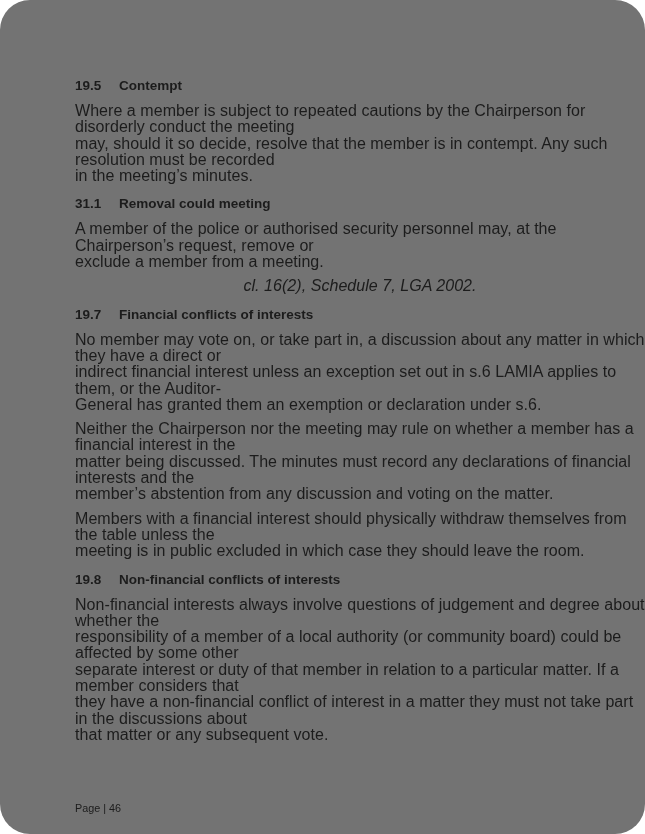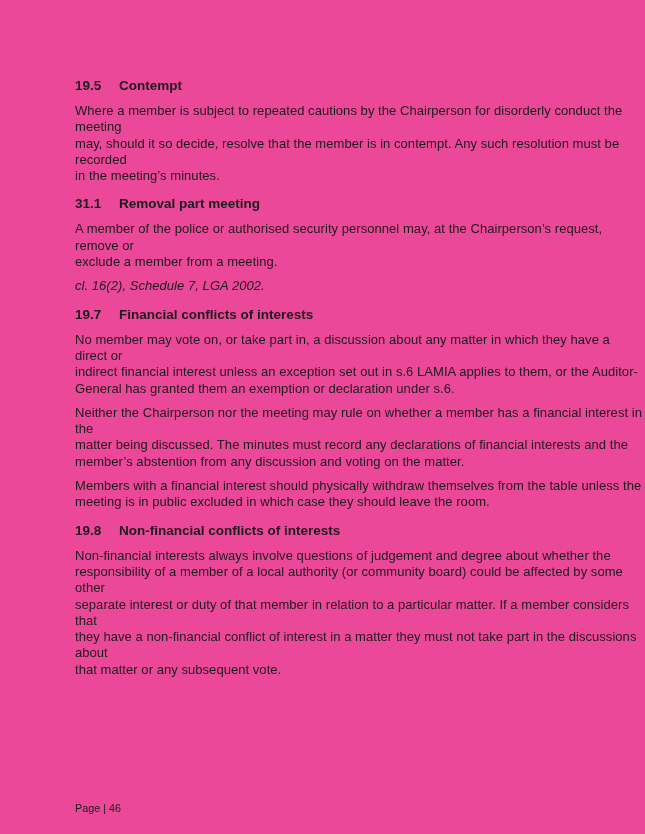--- a/index.html
+++ b/index.html
@@ -4,24 +4,25 @@
 <style>
   html, body {
     margin: 0;
     padding: 0;
     background: #ffffff;
   }
   .page {
     position: relative;
     width: 645px;
     height: 834px;
-    background: #ec4899;
+    background: #737373;
     overflow: hidden;
     font-family: "Liberation Sans", sans-serif;
     color: #1c1c1c;
+    border-radius: 30px;
   }
   .content {
     position: absolute;
     left: 75px;
     top: 76px;
     width: 570px;
   }
   .section-heading {
     font-size: 13.5px;
     line-height: 19px;
@@ -30,28 +31,29 @@
     color: #1c1c1c;
   }
   .section-heading.first {
     margin-top: 0;
   }
   .heading-number {
     display: inline-block;
     min-width: 44px;
   }
   .para {
-    font-size: 13px;
+    font-size: 16px;
     line-height: 16.3px;
     margin: 0 0 8px 0;
     white-space: pre-line;
     letter-spacing: 0.05px;
   }
   .citation {
     font-style: italic;
+    text-align: center;
   }
   .page-footer {
     position: absolute;
     left: 75px;
     top: 800px;
     font-size: 10.8px;
     line-height: 16px;
     color: #1c1c1c;
   }
 </style>
@@ -62,21 +64,21 @@
   <div class="content">
 
     <h2 class="section-heading first">
       <span class="heading-number">19.5</span><span>Contempt</span>
     </h2>
     <p class="para">Where a member is subject to repeated cautions by the Chairperson for disorderly conduct the meeting
 may, should it so decide, resolve that the member is in contempt. Any such resolution must be recorded
 in the meeting’s minutes.</p>
 
     <h2 class="section-heading">
-      <span class="heading-number">31.1</span><span>Removal part meeting</span>
+      <span class="heading-number">31.1</span><span>Removal could meeting</span>
     </h2>
     <p class="para">A member of the police or authorised security personnel may, at the Chairperson’s request, remove or
 exclude a member from a meeting.</p>
     <p class="para citation">cl. 16(2), Schedule 7, LGA 2002.</p>
 
     <h2 class="section-heading">
       <span class="heading-number">19.7</span><span>Financial conflicts of interests</span>
     </h2>
     <p class="para">No member may vote on, or take part in, a discussion about any matter in which they have a direct or
 indirect financial interest unless an exception set out in s.6 LAMIA applies to them, or the Auditor-

